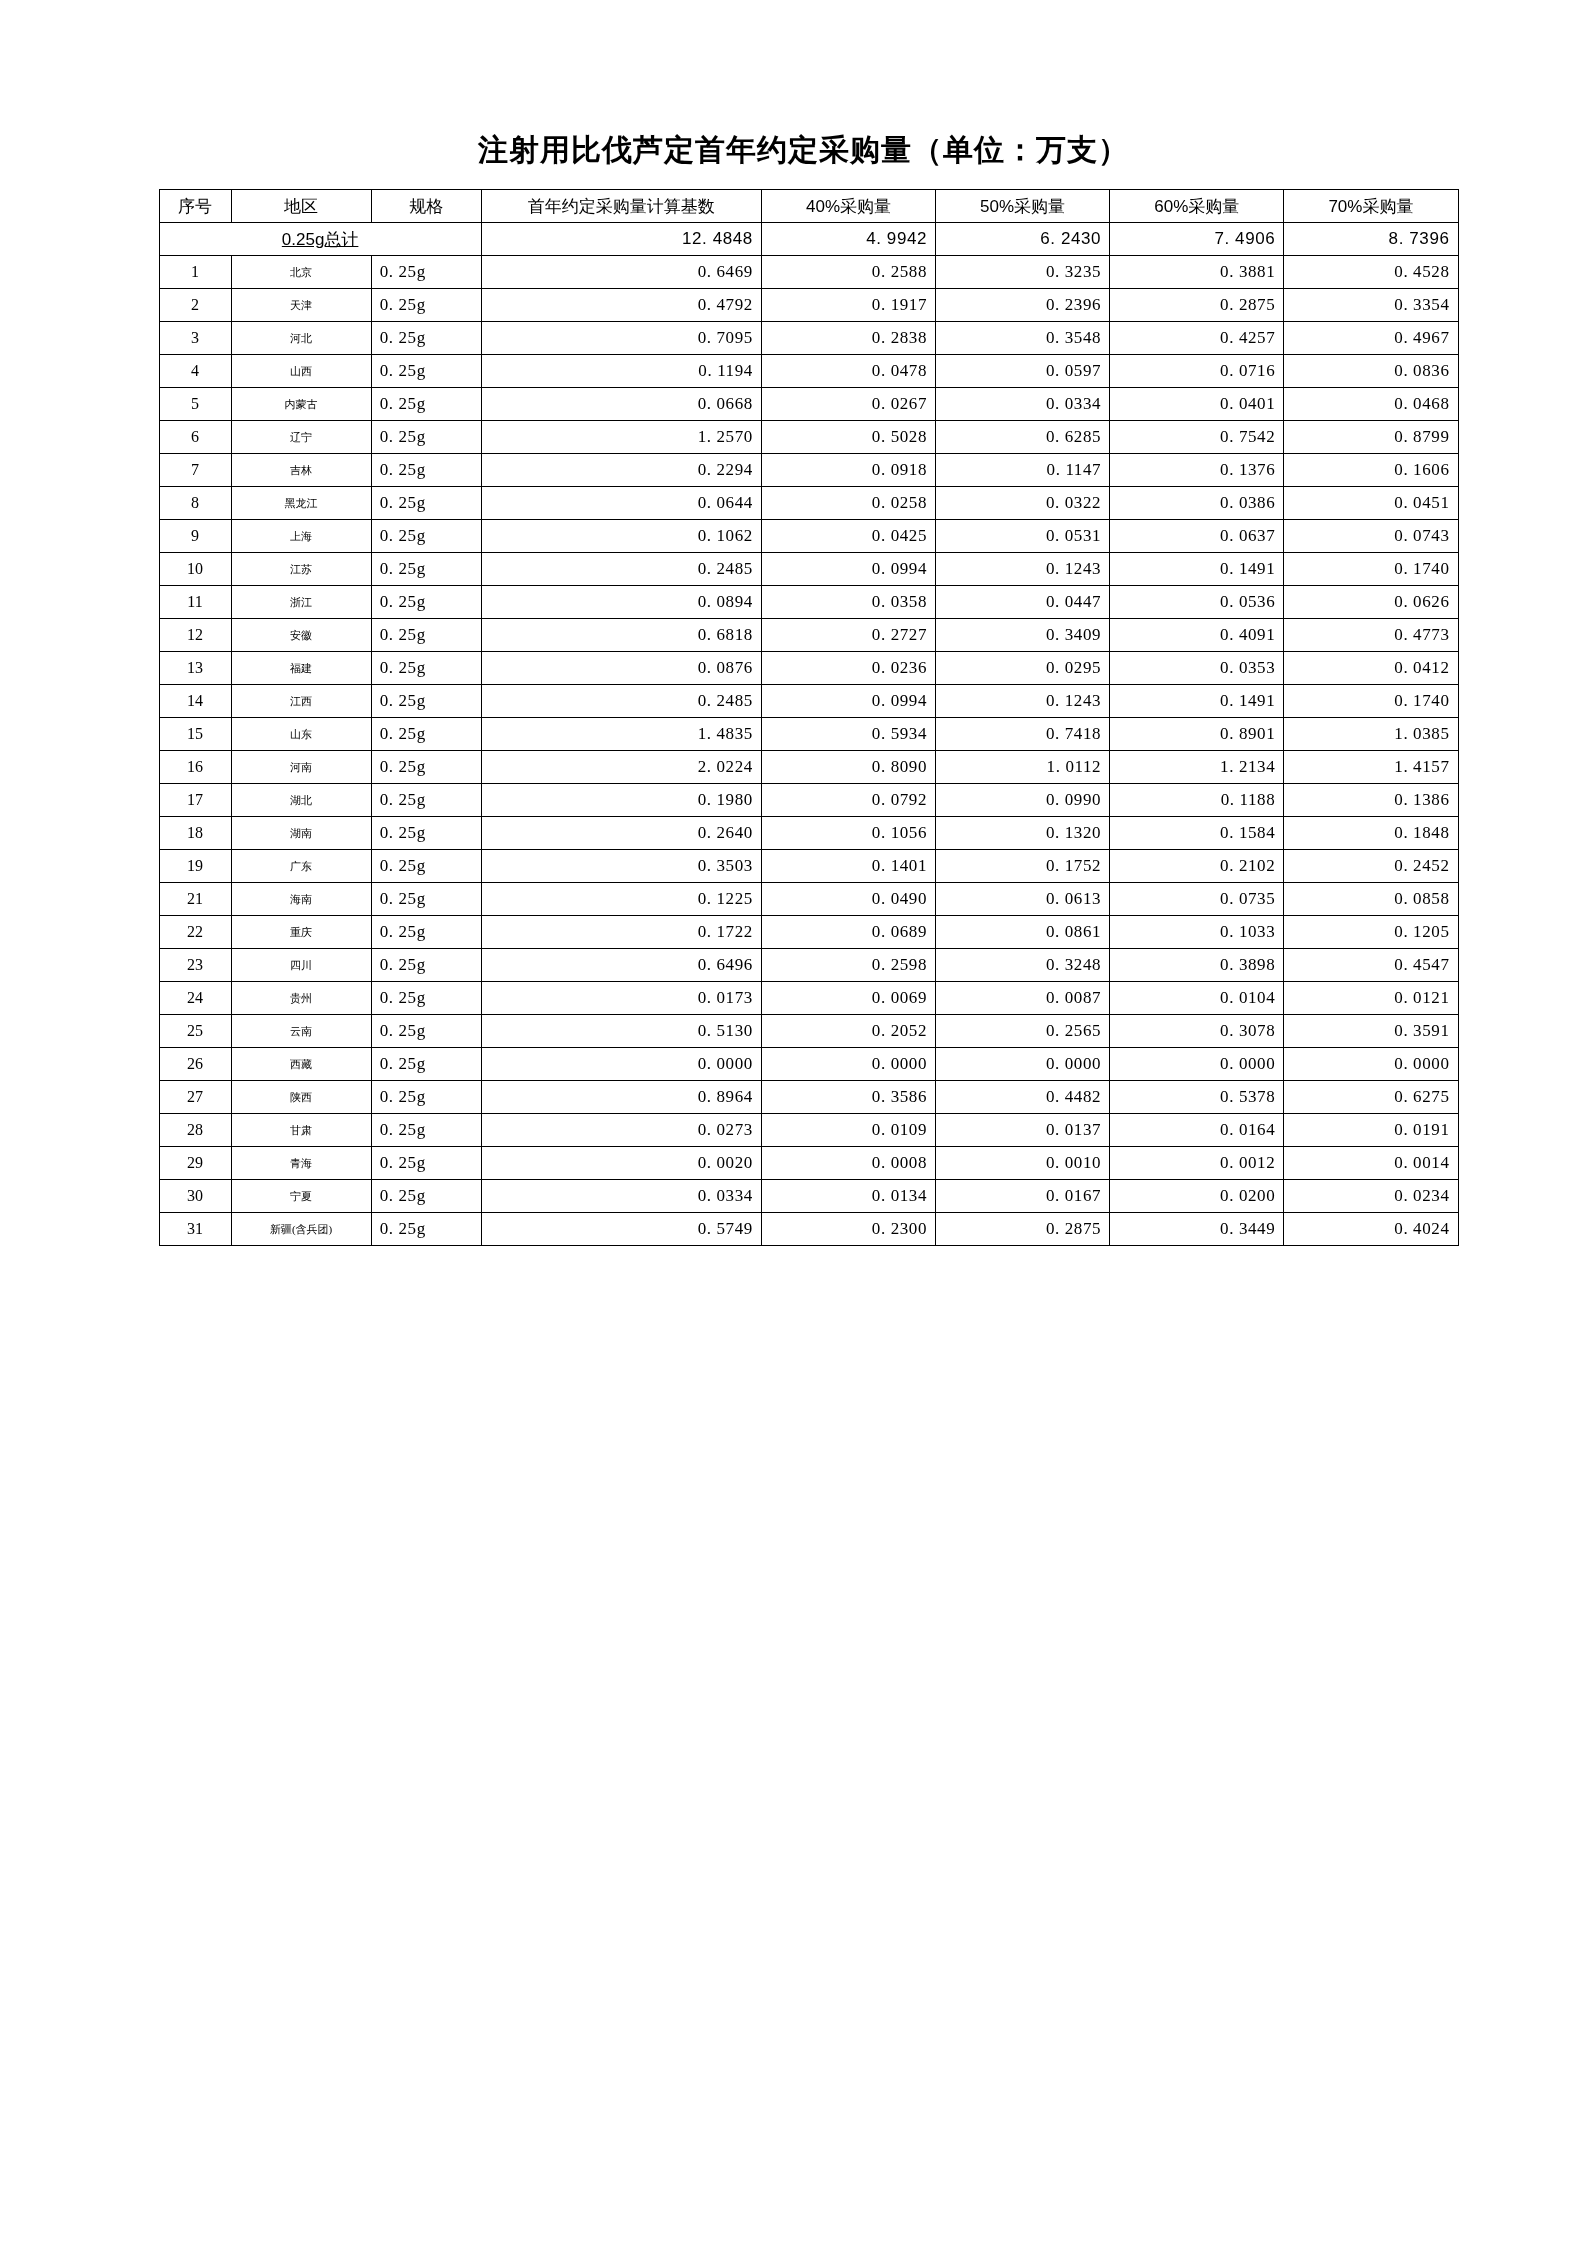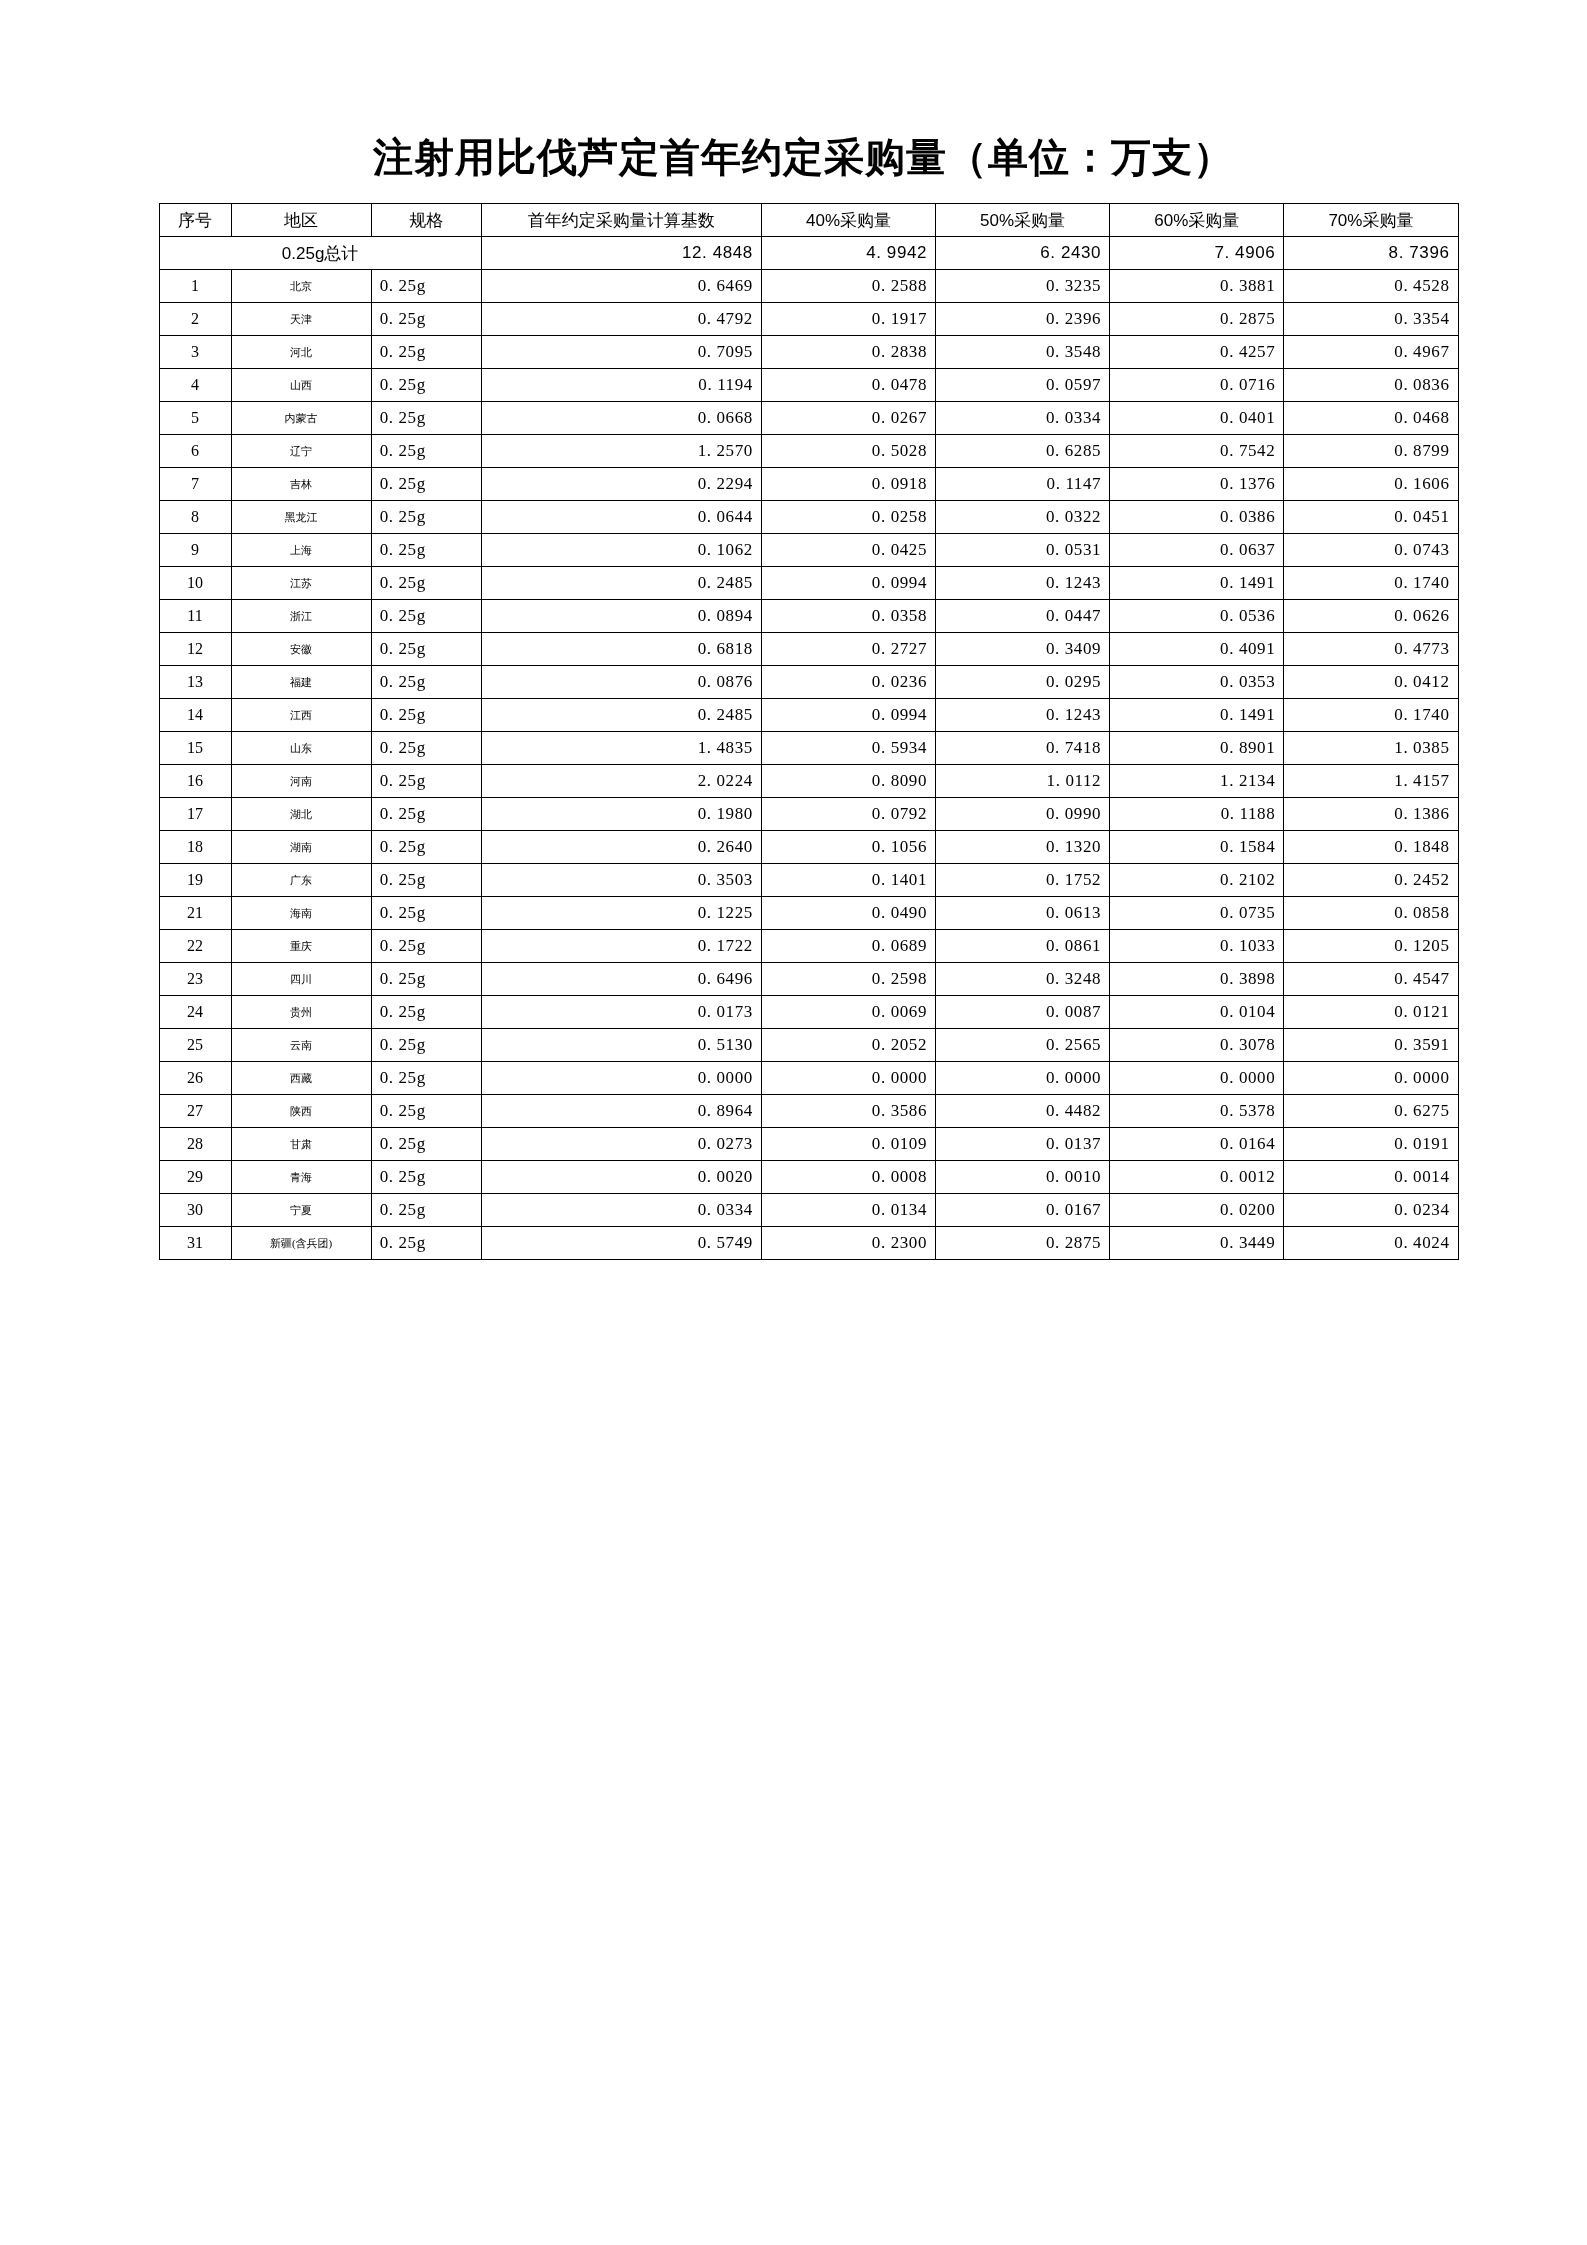--- a/index.html
+++ b/index.html
@@ -16,21 +16,21 @@
   .page {
     position: relative;
     width: 1587px;
     height: 2245px;
     box-sizing: border-box;
     padding-top: 130px;
   }
   .doc-title {
     text-align: center;
     font-family: "Liberation Sans", sans-serif;
-    font-size: 40px;
+    font-size: 30px;
     font-weight: bold;
     letter-spacing: 1px;
     margin: 0 0 18px 0;
     padding-left: 20px;
   }
   .table-wrap {
     width: 1300px;
     margin: 0 auto;
     padding-left: 30px;
     box-sizing: content-box;
@@ -63,20 +63,21 @@
     font-family: "Liberation Sans", sans-serif;
     font-size: 17px;
   }
   .total-row td {
     font-family: "Liberation Sans", sans-serif;
     font-weight: bold;
     font-size: 17px;
   }
   .total-row .total-label {
     text-align: center;
+    text-decoration: underline;
   }
   .num {
     text-align: right;
     font-family: "Liberation Serif", serif;
     letter-spacing: 0.6px;
   }
   .idx {
     text-align: center;
     font-size: 16px;
   }

